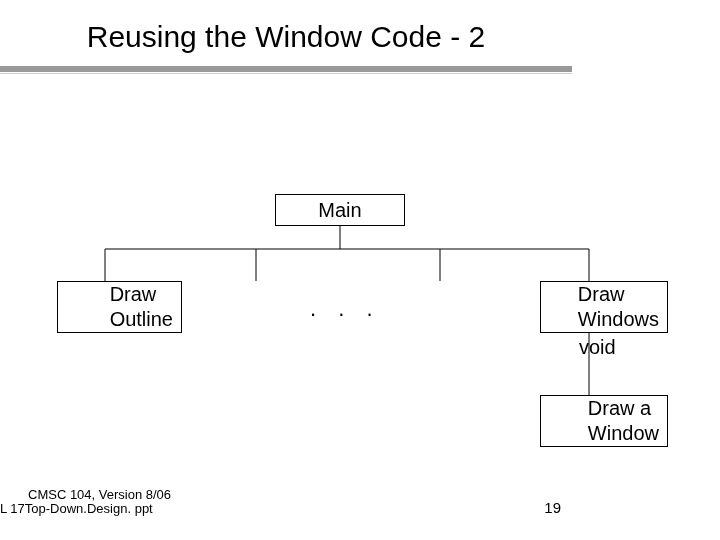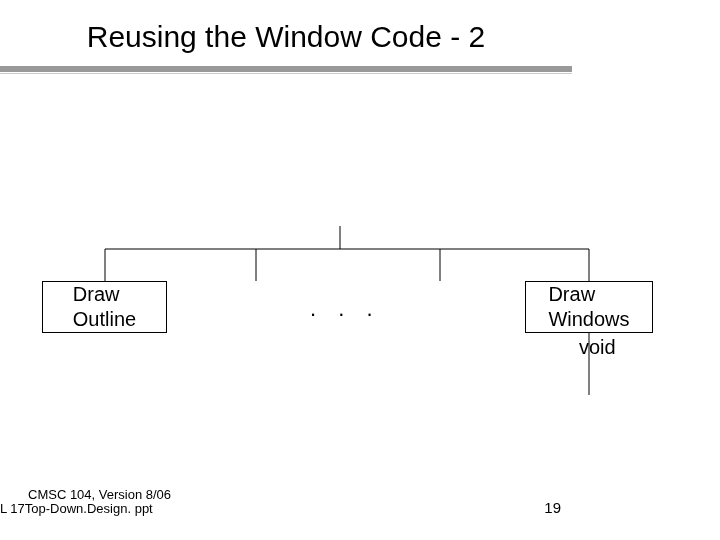--- a/index.html
+++ b/index.html
@@ -6,21 +6,21 @@
   html, body { width: 720px; height: 540px; background: #fff; font-family: Arial, Helvetica, sans-serif; color: #000; }
   .slide { position: relative; width: 572px; height: 540px; }
   .title { position: absolute; top: 20px; left: 0; width: 100%; text-align: center; font-size: 30px; font-weight: 400; }
   .rule1 { position: absolute; top: 66px; left: 0; width: 100%; height: 5px; background: #999; }
   .rule2 { position: absolute; top: 71px; left: 0; width: 100%; height: 1px; background: #999; box-shadow: 0 2px 0 #ccc; }
   .footer-left { position: absolute; left: 28px; bottom: 38px; font-size: 13px; }
   .footer-center { position: absolute; left: 0; width: 100%; bottom: 24px; font-size: 13px; }
   .footer-right { position: absolute; right: 11px; bottom: 24px; font-size: 15px; }
 
   .box { position: absolute; border: 1px solid #000; background: #fff; font-size: 20px; line-height: 1.25; padding: 2px 8px; display: flex; align-items: center; justify-content: center; text-align: center; }
-  .box-left { justify-content: center; text-align: left; }
+  .box-left { justify-content: flex-end; text-align: left; margin-left: 15px; }
 
   .main-box { left: 275px; top: 194px; width: 130px; height: 32px; }
   .draw-outline { left: 42px; top: 281px; width: 125px; height: 52px; }
   .draw-windows { left: 525px; top: 281px; width: 128px; height: 52px; }
   .draw-window { left: 525px; top: 395px; width: 128px; height: 52px; }
 
   .dots { position: absolute; left: 310px; top: 296px; font-size: 22px; letter-spacing: 8px; }
   .void { position: absolute; left: 531px; top: 336px; font-size: 20px; margin-left: 48px; }
   .location { position: absolute; left: 588px; top: 352px; font-size: 20px; }
 
@@ -39,33 +39,40 @@
   <svg class="connectors" viewBox="0 0 720 540">
     <line x1="340" y1="226" x2="340" y2="249"></line>
     <line x1="105" y1="249" x2="589" y2="249"></line>
     <line x1="105" y1="249" x2="105" y2="281"></line>
     <line x1="256" y1="249" x2="256" y2="281"></line>
     <line x1="440" y1="249" x2="440" y2="281"></line>
     <line x1="589" y1="249" x2="589" y2="281"></line>
     <line x1="589" y1="333" x2="589" y2="395"></line>
   </svg>
 
+  <div class="box main-box">
+    <span>Main</span>
+  </div>
 
   <div class="box box-left draw-outline">
     <span style="white-space:pre-line">Draw
 Outline</span>
   </div>
 
   <div class="dots">.   .   .</div>
 
   <div class="box box-left draw-windows">
     <span style="white-space:pre-line">Draw
 Windows</span>
   </div>
 
   <div class="void">void</div>
 
+  <div class="box box-left draw-window">
+    <span style="white-space:pre-line">Draw a
+Window</span>
+  </div>
 
   <div class="footer-left">CMSC 104, Version 8/06</div>
   <div class="footer-center">L 17Top-Down.Design. ppt</div>
   <div class="footer-right">19</div>
 
 </div>
 
 </body></html>

